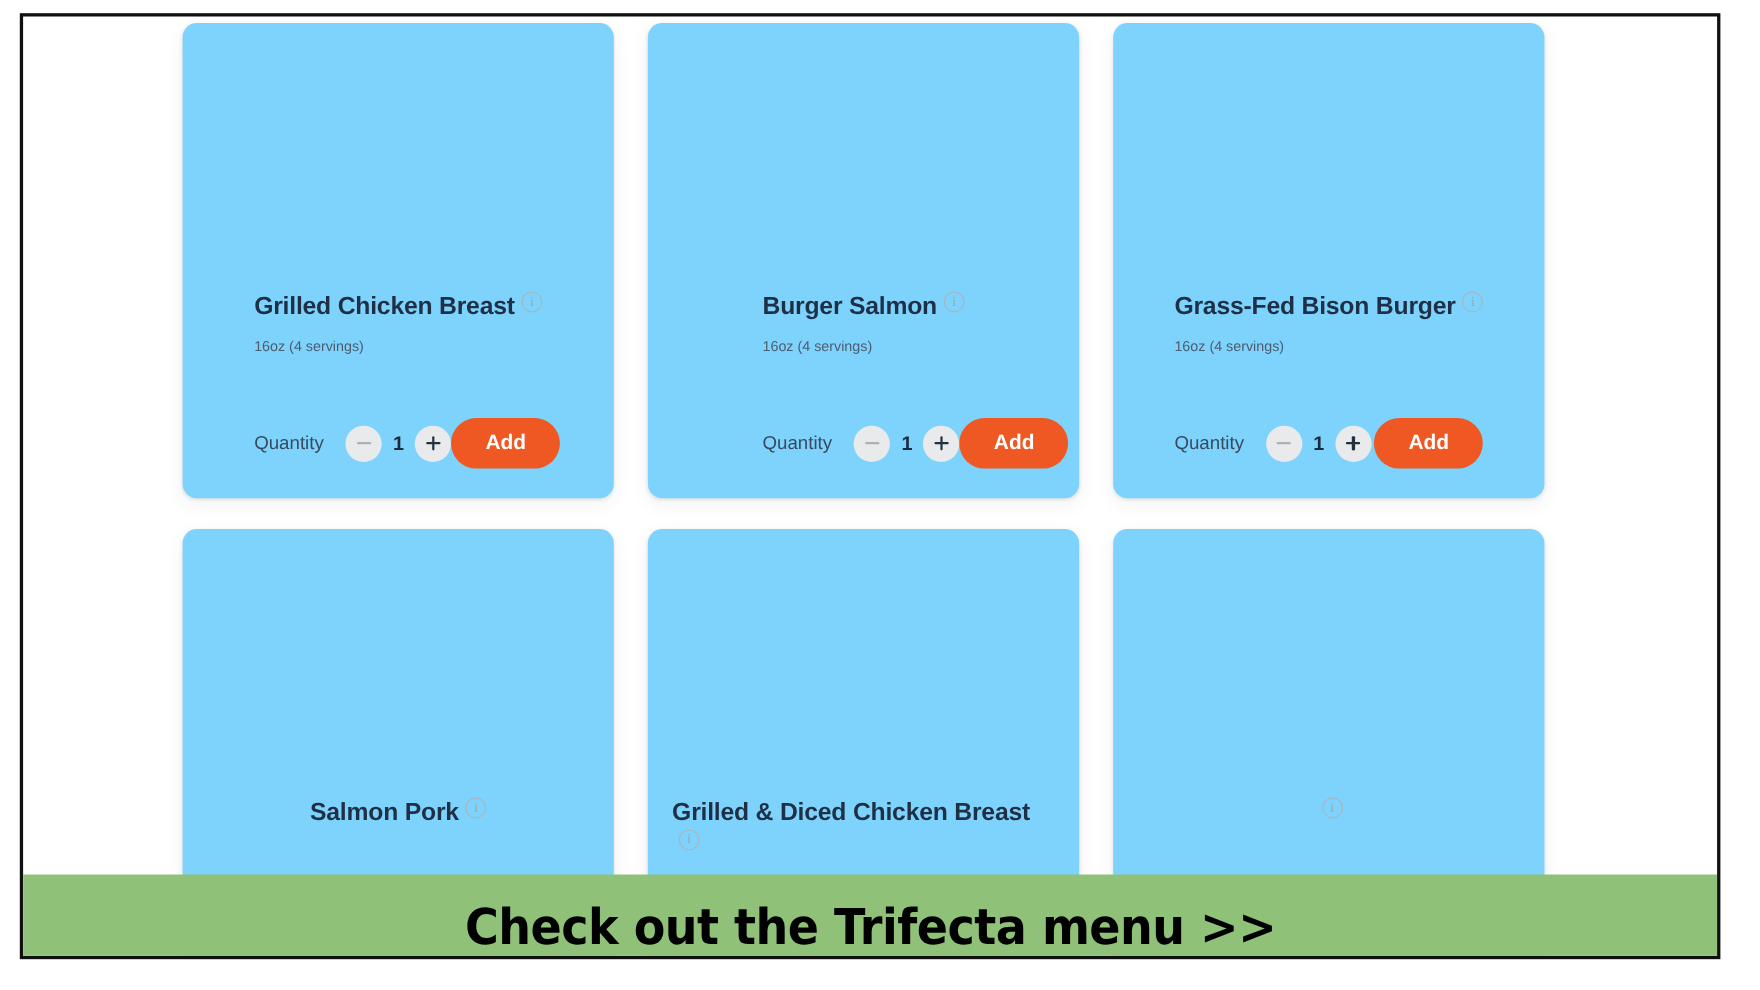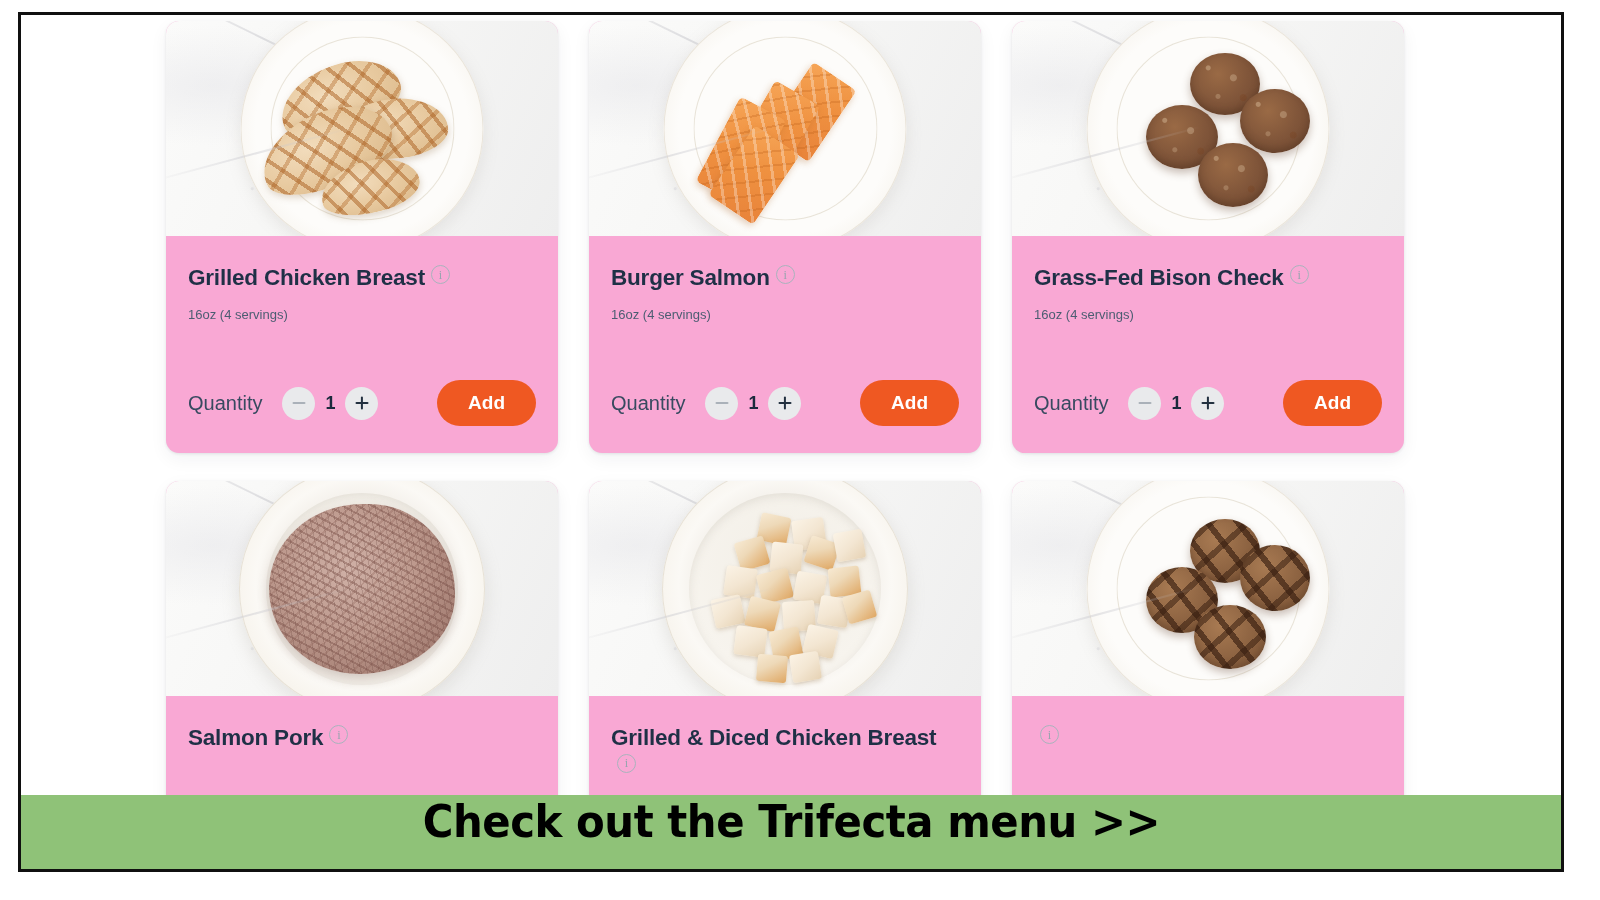--- a/index.html
+++ b/index.html
@@ -36,27 +36,28 @@
     left: 145px;
     top: 6px;
     width: 1240px;
     display: grid;
     grid-template-columns: repeat(3, 392px);
     column-gap: 31px;
     row-gap: 28px;
   }
 
   .card {
-    background: #f9a8d4;
+    background: #7dd3fc;
     border-radius: 13px;
     box-shadow: 0 1px 3px rgba(26,36,52,.10), 0 6px 18px rgba(26,36,52,.055);
     overflow: hidden;
     display: flex;
     flex-direction: column;
     height: 432px;
+    align-items: center;
   }
 
   .card-photo {
     position: relative;
     height: 215px;
     flex: 0 0 215px;
     overflow: hidden;
     background:
       radial-gradient(circle at 22% 78%, rgba(222,222,226,.55) 0 1px, transparent 2px),
       radial-gradient(ellipse 60% 40% at 12% 30%, rgba(228,228,232,.5), transparent 70%),
@@ -244,21 +245,21 @@
   .card-actions {
     position: absolute;
     left: 22px;
     right: 22px;
     bottom: 27px;
     display: flex;
     align-items: center;
   }
 
   .qty-label {
-    font-size: 20px;
+    font-size: 17px;
     color: #384a60;
     margin-right: 20px;
   }
 
   .stepper { display: flex; align-items: center; }
 
   .step-btn {
     width: 33px; height: 33px;
     border-radius: 50%;
     background: #e9eaec;
@@ -307,21 +308,21 @@
 
   
   #cta-banner {
     position: absolute;
     left: 0;
     right: 0;
     bottom: 0;
     height: 74px;
     background: #8fc278;
     display: flex;
-    align-items: flex-start;
+    align-items: flex-end;
     justify-content: center;
     cursor: pointer;
   }
   #cta-banner .cta-text {
     font-family: "Liberation Sans Narrow", "DejaVu Sans", sans-serif;
     font-size: 45px;
     font-weight: 700;
     color: #000000;
     letter-spacing: -0.5px;
     transform: scaleX(.93);
@@ -399,21 +400,21 @@
         <div class="card-photo">
           <div class="dish plate"></div>
           <div class="food">
             <div class="patty" style="left:178px;top:32px;width:70px;height:62px;"></div>
             <div class="patty" style="left:228px;top:68px;width:70px;height:64px;"></div>
             <div class="patty" style="left:134px;top:84px;width:72px;height:64px;"></div>
             <div class="patty" style="left:186px;top:122px;width:70px;height:64px;"></div>
           </div>
         </div>
         <div class="card-body">
-          <div class="card-title"><span>Grass-Fed Bison Check</span><span class="info-icon"></span></div>
+          <div class="card-title"><span>Grass-Fed Bison Burger</span><span class="info-icon"></span></div>
           <div class="card-sub">16oz (4 servings)</div>
           <div class="card-actions">
             <span class="qty-label">Quantity</span>
             <div class="stepper">
               <button class="step-btn minus">
                   <span class="bar-h"></span>
                 </button>
               <span class="qty-value">1</span>
               <button class="step-btn plus">
                   <span class="bar-h"></span>

